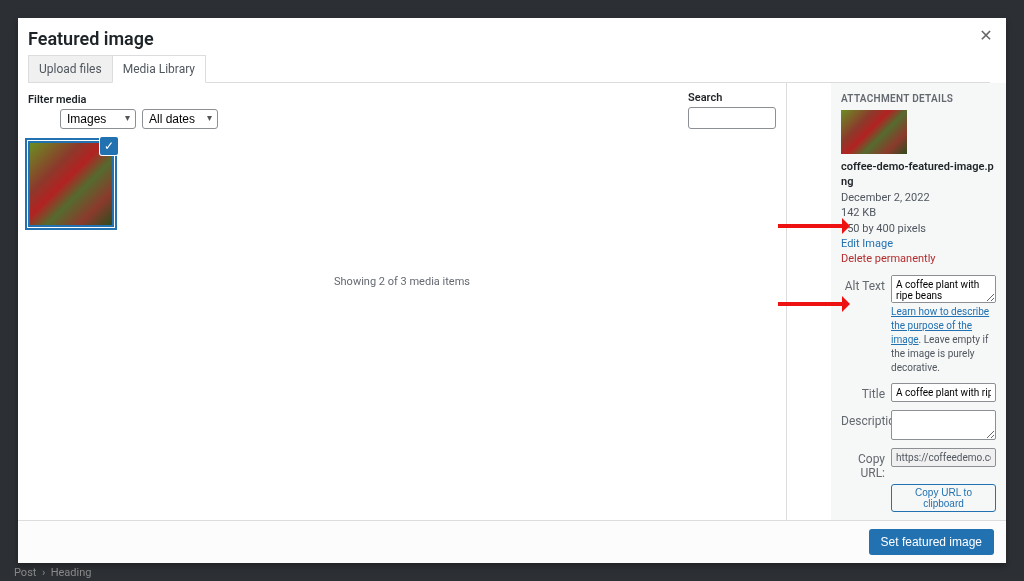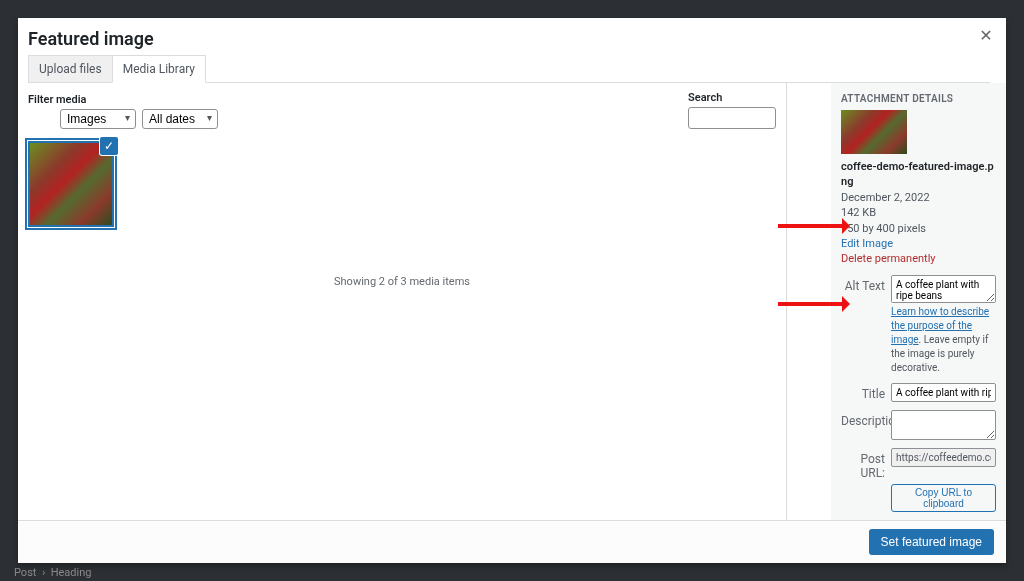--- a/index.html
+++ b/index.html
@@ -345,21 +345,21 @@
         <input class="field-input" type="text" value="A coffee plant with ripe be" style="">
       </div>
 
 
       <div class="field-row">
         <div class="field-label">Description</div>
         <textarea class="field-textarea" style=""></textarea>
       </div>
 
       <div class="field-row">
-        <div class="field-label">Post URL:</div>
+        <div class="field-label">Copy URL:</div>
         <input class="field-input readonly" type="text" readonly="" value="https://coffeedemo.com/w" style="">
       </div>
       <button class="copy-btn">Copy URL to clipboard</button>
     </div>
   </div>
 
   <div class="footer">
     <button class="primary-btn">Set featured image</button>
   </div>
 </div>

